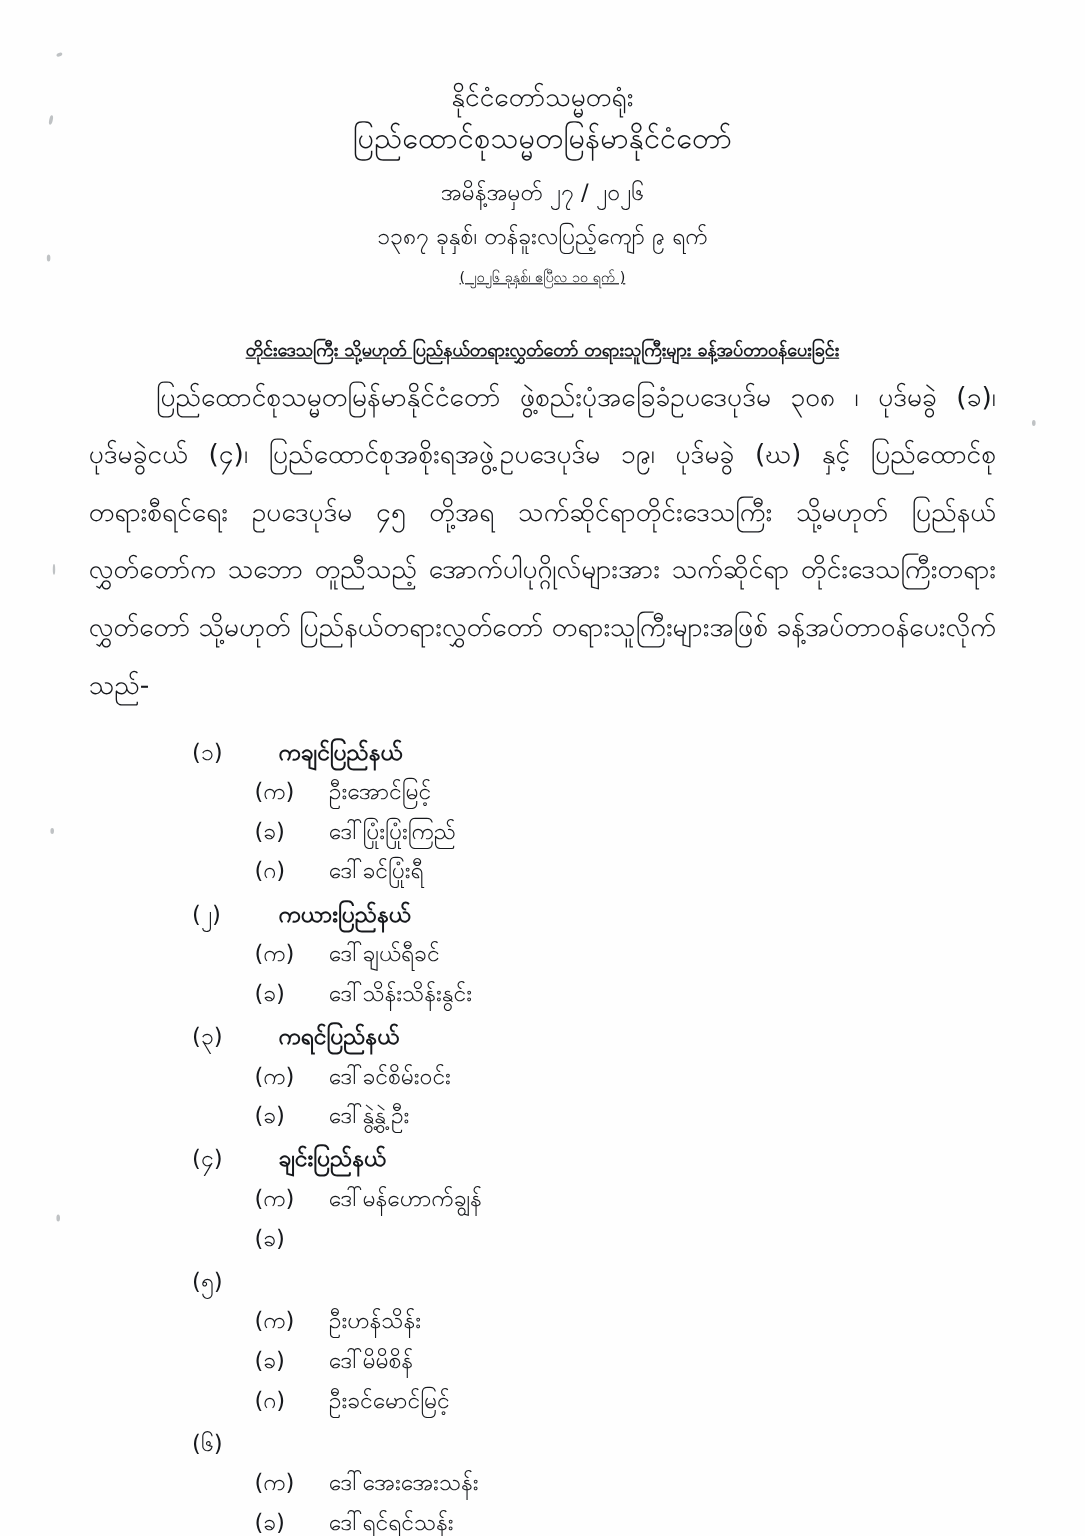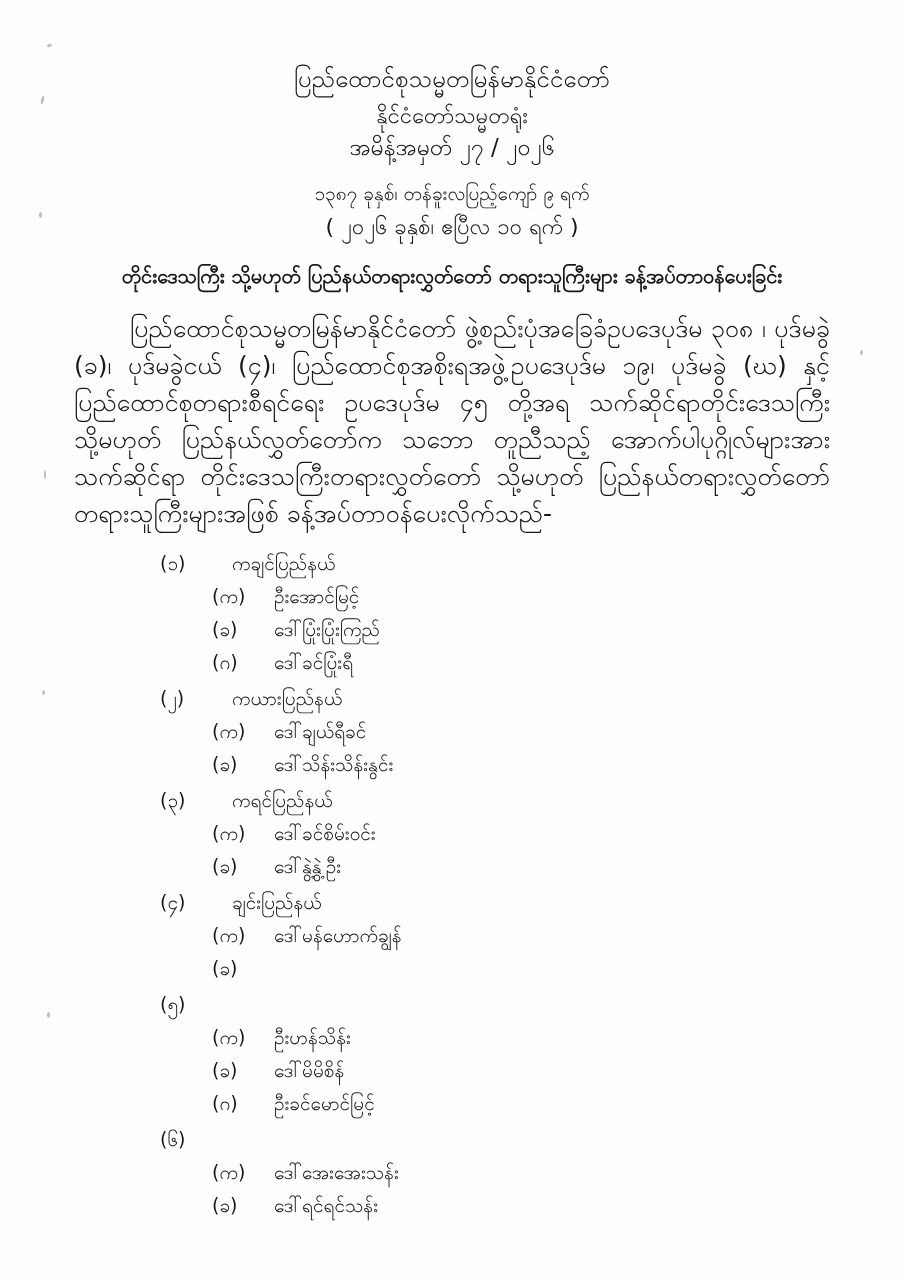--- a/index.html
+++ b/index.html
@@ -40,45 +40,46 @@
     font-size: 24px;
     line-height: 34px;
     letter-spacing: 0.2px;
   }
   .title-2 {
     font-size: 22px;
     line-height: 32px;
     margin-top: 4px;
   }
   .line-order {
-    font-size: 23px;
+    font-size: 19px;
     line-height: 30px;
-    margin-top: 0;
+    margin-top: 14px;
   }
   .line-date {
     font-size: 19px;
     line-height: 30px;
-    margin-top: 16px;
+    margin-top: 6px;
   }
   .line-date2 {
-    font-size: 22px;
+    font-size: 12px;
     line-height: 30px;
     margin-top: 4px;
+    text-decoration: underline;
   }
   .subject {
-    font-size: 20px;
+    font-size: 15px;
     line-height: 32px;
-    margin-top: 18px;
+    margin-top: 30px;
     font-weight: 600;
     letter-spacing: -0.1px;
+    text-decoration: underline;
   }
   .body-para {
-    margin-top: 18px;
-    font-size: 25px;
-    line-height: 37px;
+    font-size: 22px;
+    line-height: 48px;
     text-align: justify;
     text-justify: inter-word;
     text-indent: 56px;
   }
   .list {
     margin-top: 14px;
   }
   .state-block {
     margin-top: 2px;
   }
@@ -89,21 +90,21 @@
     line-height: 34px;
   }
   .state-num {
     width: 60px;
     flex: 0 0 60px;
     text-align: left;
     padding-left: 86px;
     box-sizing: content-box;
   }
   .state-name {
-    font-weight: 400;
+    font-weight: 700;
     padding-left: 12px;
   }
   .person-row {
     display: flex;
     align-items: baseline;
     font-size: 19px;
     line-height: 33px;
   }
   .person-mark {
     width: 52px;
@@ -122,22 +123,22 @@
 <div class="page">
 
   <div class="speck s1"></div>
   <div class="speck s2"></div>
   <div class="speck s3"></div>
   <div class="speck s4"></div>
   <div class="speck s5"></div>
   <div class="speck s6"></div>
   <div class="speck s7"></div>
 
+  <div class="center title-2">နိုင်ငံတော်သမ္မတရုံး</div>
   <div class="center title-1">ပြည်ထောင်စုသမ္မတမြန်မာနိုင်ငံတော်</div>
-  <div class="center title-2">နိုင်ငံတော်သမ္မတရုံး</div>
   <div class="center line-order">အမိန့်အမှတ် ၂၇ / ၂၀၂၆</div>
   <div class="center line-date">၁၃၈၇ ခုနှစ်၊ တန်ခူးလပြည့်ကျော်  ၉  ရက်</div>
   <div class="center line-date2">( ၂၀၂၆ ခုနှစ်၊ ဧပြီလ   ၁၀  ရက် )</div>
   <div class="center subject">တိုင်းဒေသကြီး သို့မဟုတ် ပြည်နယ်တရားလွှတ်တော် တရားသူကြီးများ ခန့်အပ်တာဝန်ပေးခြင်း</div>
 
   <div class="body-para">ပြည်ထောင်စုသမ္မတမြန်မာနိုင်ငံတော် ဖွဲ့စည်းပုံအခြေခံဥပဒေပုဒ်မ ၃၀၈ ၊ ပုဒ်မခွဲ (ခ)၊ ပုဒ်မခွဲငယ် (၄)၊ ပြည်ထောင်စုအစိုးရအဖွဲ့ဥပဒေပုဒ်မ ၁၉၊ ပုဒ်မခွဲ (ဃ) နှင့် ပြည်ထောင်စုတရားစီရင်ရေး ဥပဒေပုဒ်မ ၄၅ တို့အရ သက်ဆိုင်ရာတိုင်းဒေသကြီး သို့မဟုတ် ပြည်နယ်လွှတ်တော်က သဘော တူညီသည့် အောက်ပါပုဂ္ဂိုလ်များအား သက်ဆိုင်ရာ တိုင်းဒေသကြီးတရားလွှတ်တော် သို့မဟုတ် ပြည်နယ်တရားလွှတ်တော် တရားသူကြီးများအဖြစ် ခန့်အပ်တာဝန်ပေးလိုက်သည်-</div>
 
   <div class="list">
 
     <div class="state-block">

